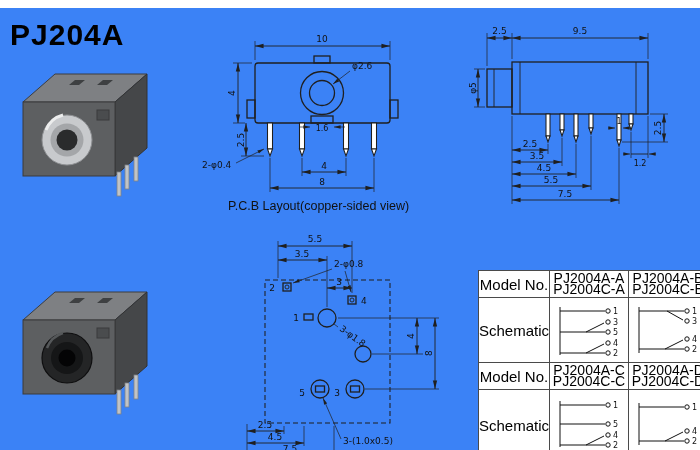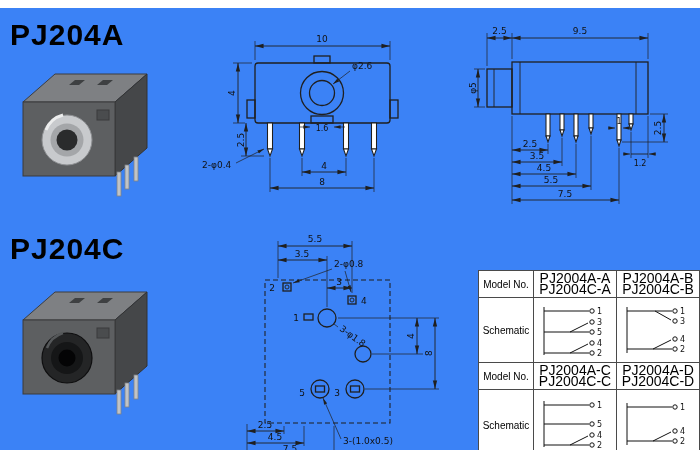--- a/index.html
+++ b/index.html
@@ -16,33 +16,32 @@
   .pin{fill:#fff;stroke:#1f1f1f;stroke-width:1.05}
   .dl{stroke:#1f1f1f;stroke-width:0.9;fill:none}
   .el{stroke:#1f1f1f;stroke-width:0.7;fill:none}
   .dt{font-size:9px;fill:#111;font-family:"DejaVu Sans",sans-serif}
   .dt8{font-size:8px;fill:#111;font-family:"DejaVu Sans",sans-serif}
   .sch line{stroke:#111;stroke-width:1;fill:none}
   .sch circle{fill:#fff;stroke:#111;stroke-width:1}
   .sch text{font-size:8px;fill:#111;font-family:"DejaVu Sans",sans-serif}
   .model-table{position:absolute;left:478px;top:262px;border-collapse:collapse;background:#fff}
   .model-table td{border:1px solid #4a4a4a;text-align:center;vertical-align:middle;padding:0;color:#000}
-  td.lbl{font-size:10px;width:54px}
+  td.lbl{font-size:15px;width:54px}
   td.mcell{font-size:14px;line-height:11px;width:82px}
   tr.rm td{height:26px}
   tr.rs1 td{height:64px}
   tr.rs2 td{height:70px}
 </style>
 </head>
 <body>
 
 <div class="abs" style="left:0;top:8px;width:700px;height:450px;background:#3b82f6">
 
   <div class="title" style="left:10px;top:10px">PJ204A</div>
-  <div class="title" style="left:10px;top:224px">PJ204C</div>
 
   <svg class="abs" style="left:5px;top:50px" width="170" height="150" viewBox="0 0 170 150">
     <g>
       <polygon points="18,44 50,16 142,16 110,44" fill="#7e8083" stroke="#3c3d3f" stroke-width="1"></polygon>
       <polygon points="110,44 142,16 142,90 110,118" fill="#454749" stroke="#333" stroke-width="1"></polygon>
       <rect x="18" y="44" width="92" height="74" fill="#5d5f61" stroke="#3a3b3d" stroke-width="1"></rect>
       <polygon points="70,22 80,22 74,27 64,27" fill="#3e4042"></polygon>
       <polygon points="98,22 108,22 102,27 92,27" fill="#3e4042"></polygon>
       <rect x="92" y="52" width="12" height="10" fill="#4a4c4e" stroke="#3a3b3d"></rect>
     </g>
@@ -136,20 +135,21 @@
       <line class="dl" x1="102" y1="148" x2="146" y2="148" marker-start="url(#ar1)" marker-end="url(#ar1)"></line>
       <text class="dt" x="124" y="145" text-anchor="middle">4</text>
 
       <line class="el" x1="70" y1="134" x2="70" y2="168"></line>
       <line class="el" x1="174" y1="134" x2="174" y2="168"></line>
       <line class="dl" x1="70" y1="164" x2="174" y2="164" marker-start="url(#ar1)" marker-end="url(#ar1)"></line>
       <text class="dt" x="122" y="161" text-anchor="middle">8</text>
     </g>
   </svg>
 
+  <div class="caption" style="left:228px;top:191px">P.C.B Layout(copper-sided view)</div>
 
   <svg class="abs" style="left:470px;top:12px" width="228" height="198" viewBox="0 0 228 198">
     <defs>
       <marker id="ar2" markerWidth="10" markerHeight="6" refX="9.5" refY="3" orient="auto-start-reverse">
         <path d="M0,0.6 L9.5,3 L0,5.4 Z" fill="#1f1f1f"></path>
       </marker>
     </defs>
     <g>
       <rect class="ol" x="42" y="42" width="136" height="52"></rect>
       <rect class="ol" x="17" y="49" width="25" height="38"></rect>

